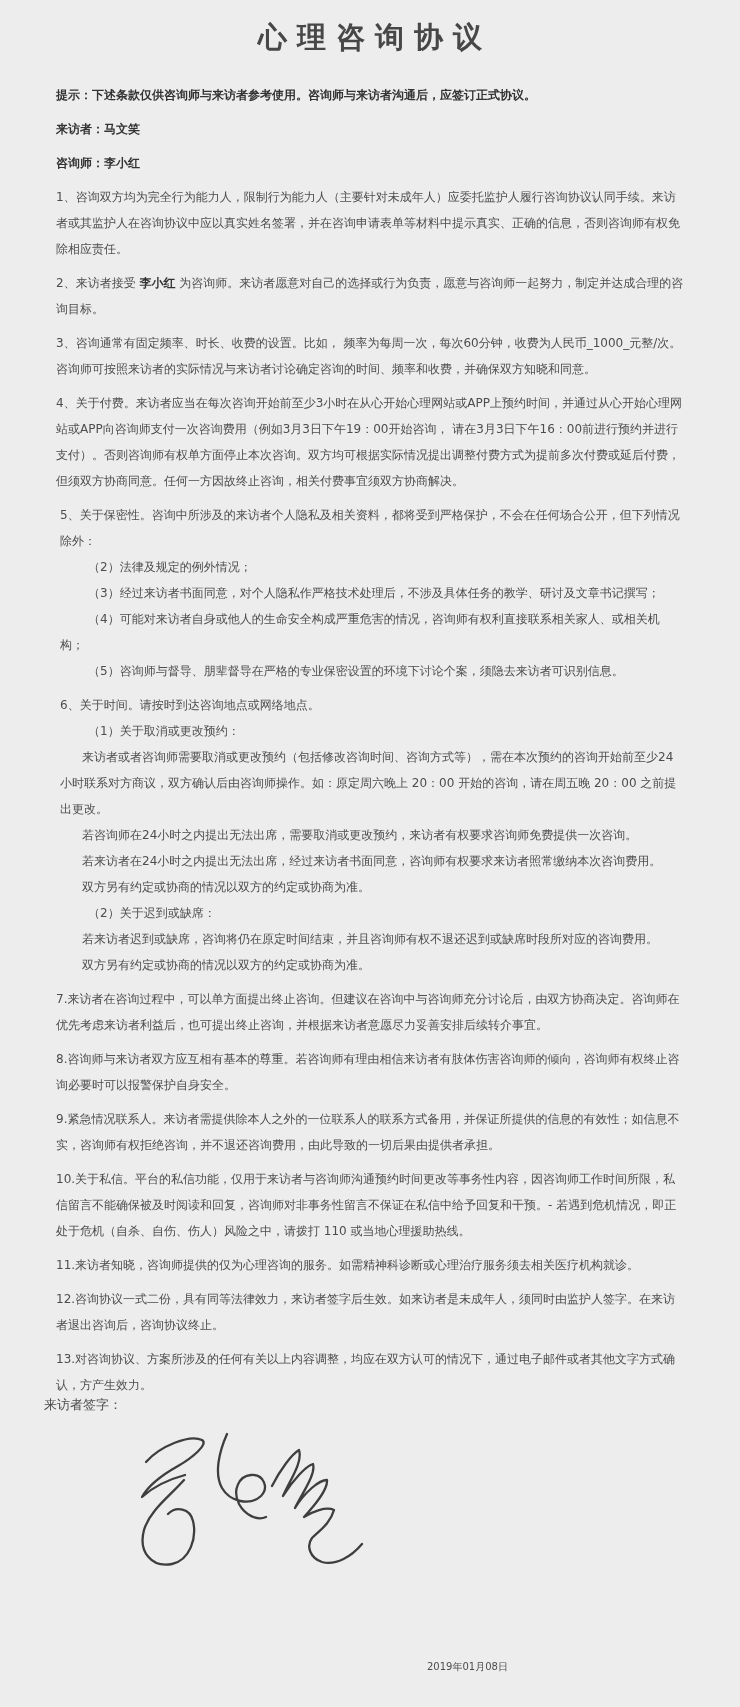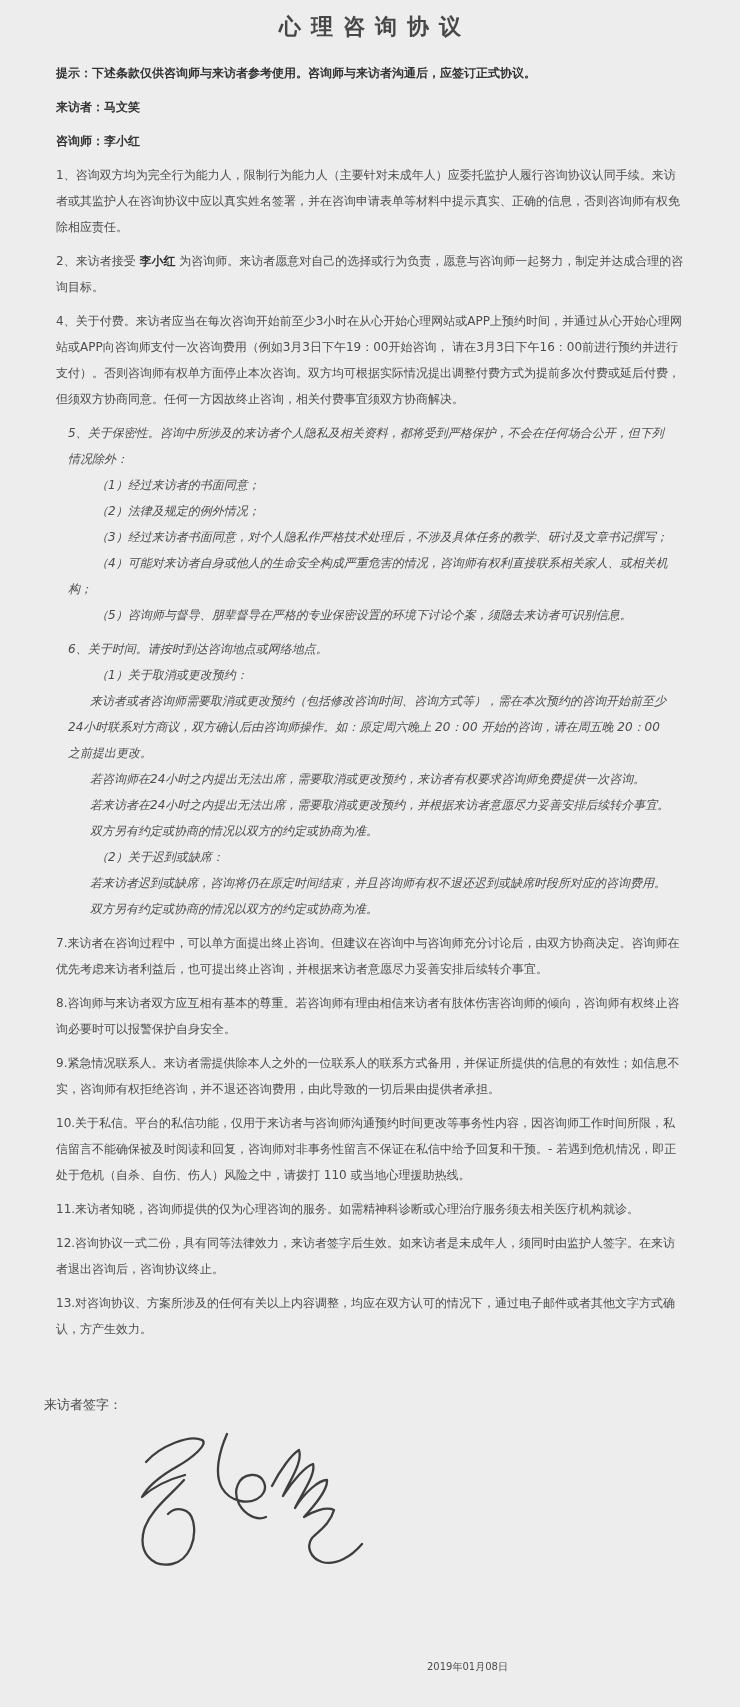--- a/index.html
+++ b/index.html
@@ -10,45 +10,44 @@
   .page {
     position: relative;
     width: 740px;
     height: 1707px;
     overflow: hidden;
     background: #ededed;
     font-family: "DejaVu Sans", "Liberation Sans", sans-serif;
     color: #4d4d4d;
   }
   .title {
-    margin: 0;
+    margin: 6px;
     padding-top: 12px;
     text-align: center;
-    font-size: 22px;
+    font-size: 29px;
     font-weight: 600;
     letter-spacing: 10px;
     text-indent: 10px;
     color: #474747;
   }
   .content {
     padding: 10px 56px 0 56px;
   }
   .content p {
     margin: 8px 0;
     font-size: 12px;
     line-height: 26px;
     text-align: left;
   }
   .bold {
     font-weight: bold;
     color: #333333;
   }
   .block {
-    margin: 8px 12px;
-    font-style: italic;
+    margin: 8px 4px;
   }
   .block p {
     margin: 0;
   }
   
   .sub {
     text-indent: 28px;
   }
   
   .subp {
@@ -92,37 +91,37 @@
 
   <div class="content">
     <p class="bold">提示：下述条款仅供咨询师与来访者参考使用。咨询师与来访者沟通后，应签订正式协议。</p>
     <p class="bold">来访者：马文笑</p>
     <p class="bold">咨询师：李小红</p>
 
     <p>1、咨询双方均为完全行为能力人，限制行为能力人（主要针对未成年人）应委托监护人履行咨询协议认同手续。来访者或其监护人在咨询协议中应以真实姓名签署，并在咨询申请表单等材料中提示真实、正确的信息，否则咨询师有权免除相应责任。</p>
 
     <p><span>2、来访者接受 </span><span class="bold">李小红</span><span> 为咨询师。来访者愿意对自己的选择或行为负责，愿意与咨询师一起努力，制定并达成合理的咨询目标。</span></p>
 
+    <p>3、咨询通常有固定频率、时长、收费的设置。比如， 频率为每周一次，每次60分钟，收费为人民币_1000_元整/次。咨询师可按照来访者的实际情况与来访者讨论确定咨询的时间、频率和收费，并确保双方知晓和同意。</p>
     <p>4、关于付费。来访者应当在每次咨询开始前至少3小时在从心开始心理网站或APP上预约时间，并通过从心开始心理网站或APP向咨询师支付一次咨询费用（例如3月3日下午19：00开始咨询， 请在3月3日下午16：00前进行预约并进行支付）。否则咨询师有权单方面停止本次咨询。双方均可根据实际情况提出调整付费方式为提前多次付费或延后付费，但须双方协商同意。任何一方因故终止咨询，相关付费事宜须双方协商解决。</p>
 
     <div class="block">
       <p>5、关于保密性。咨询中所涉及的来访者个人隐私及相关资料，都将受到严格保护，不会在任何场合公开，但下列情况除外：</p>
-      <p class="sub">（1）经过来访者的书面同意；</p>
       <p class="sub">（2）法律及规定的例外情况；</p>
       <p class="sub">（3）经过来访者书面同意，对个人隐私作严格技术处理后，不涉及具体任务的教学、研讨及文章书记撰写；</p>
       <p class="sub">（4）可能对来访者自身或他人的生命安全构成严重危害的情况，咨询师有权利直接联系相关家人、或相关机构；</p>
       <p class="sub">（5）咨询师与督导、朋辈督导在严格的专业保密设置的环境下讨论个案，须隐去来访者可识别信息。</p>
     </div>
 
     <div class="block">
       <p>6、关于时间。请按时到达咨询地点或网络地点。</p>
       <p class="sub">（1）关于取消或更改预约：</p>
       <p class="subp">来访者或者咨询师需要取消或更改预约（包括修改咨询时间、咨询方式等），需在本次预约的咨询开始前至少24小时联系对方商议，双方确认后由咨询师操作。如：原定周六晚上 20：00 开始的咨询，请在周五晚 20：00 之前提出更改。</p>
       <p class="subp">若咨询师在24小时之内提出无法出席，需要取消或更改预约，来访者有权要求咨询师免费提供一次咨询。</p>
-      <p class="subp">若来访者在24小时之内提出无法出席，需要取消或更改预约，并根据来访者意愿尽力妥善安排后续转介事宜。</p>
+      <p class="subp">若来访者在24小时之内提出无法出席，经过来访者书面同意，咨询师有权要求来访者照常缴纳本次咨询费用。</p>
       <p class="subp">双方另有约定或协商的情况以双方的约定或协商为准。</p>
       <p class="sub">（2）关于迟到或缺席：</p>
       <p class="subp">若来访者迟到或缺席，咨询将仍在原定时间结束，并且咨询师有权不退还迟到或缺席时段所对应的咨询费用。</p>
       <p class="subp">双方另有约定或协商的情况以双方的约定或协商为准。</p>
     </div>
 
     <p>7.来访者在咨询过程中，可以单方面提出终止咨询。但建议在咨询中与咨询师充分讨论后，由双方协商决定。咨询师在优先考虑来访者利益后，也可提出终止咨询，并根据来访者意愿尽力妥善安排后续转介事宜。</p>
     <p>8.咨询师与来访者双方应互相有基本的尊重。若咨询师有理由相信来访者有肢体伤害咨询师的倾向，咨询师有权终止咨询必要时可以报警保护自身安全。</p>
     <p>9.紧急情况联系人。来访者需提供除本人之外的一位联系人的联系方式备用，并保证所提供的信息的有效性；如信息不实，咨询师有权拒绝咨询，并不退还咨询费用，由此导致的一切后果由提供者承担。</p>
     <p>10.关于私信。平台的私信功能，仅用于来访者与咨询师沟通预约时间更改等事务性内容，因咨询师工作时间所限，私信留言不能确保被及时阅读和回复，咨询师对非事务性留言不保证在私信中给予回复和干预。- 若遇到危机情况，即正处于危机（自杀、自伤、伤人）风险之中，请拨打 110 或当地心理援助热线。</p>

